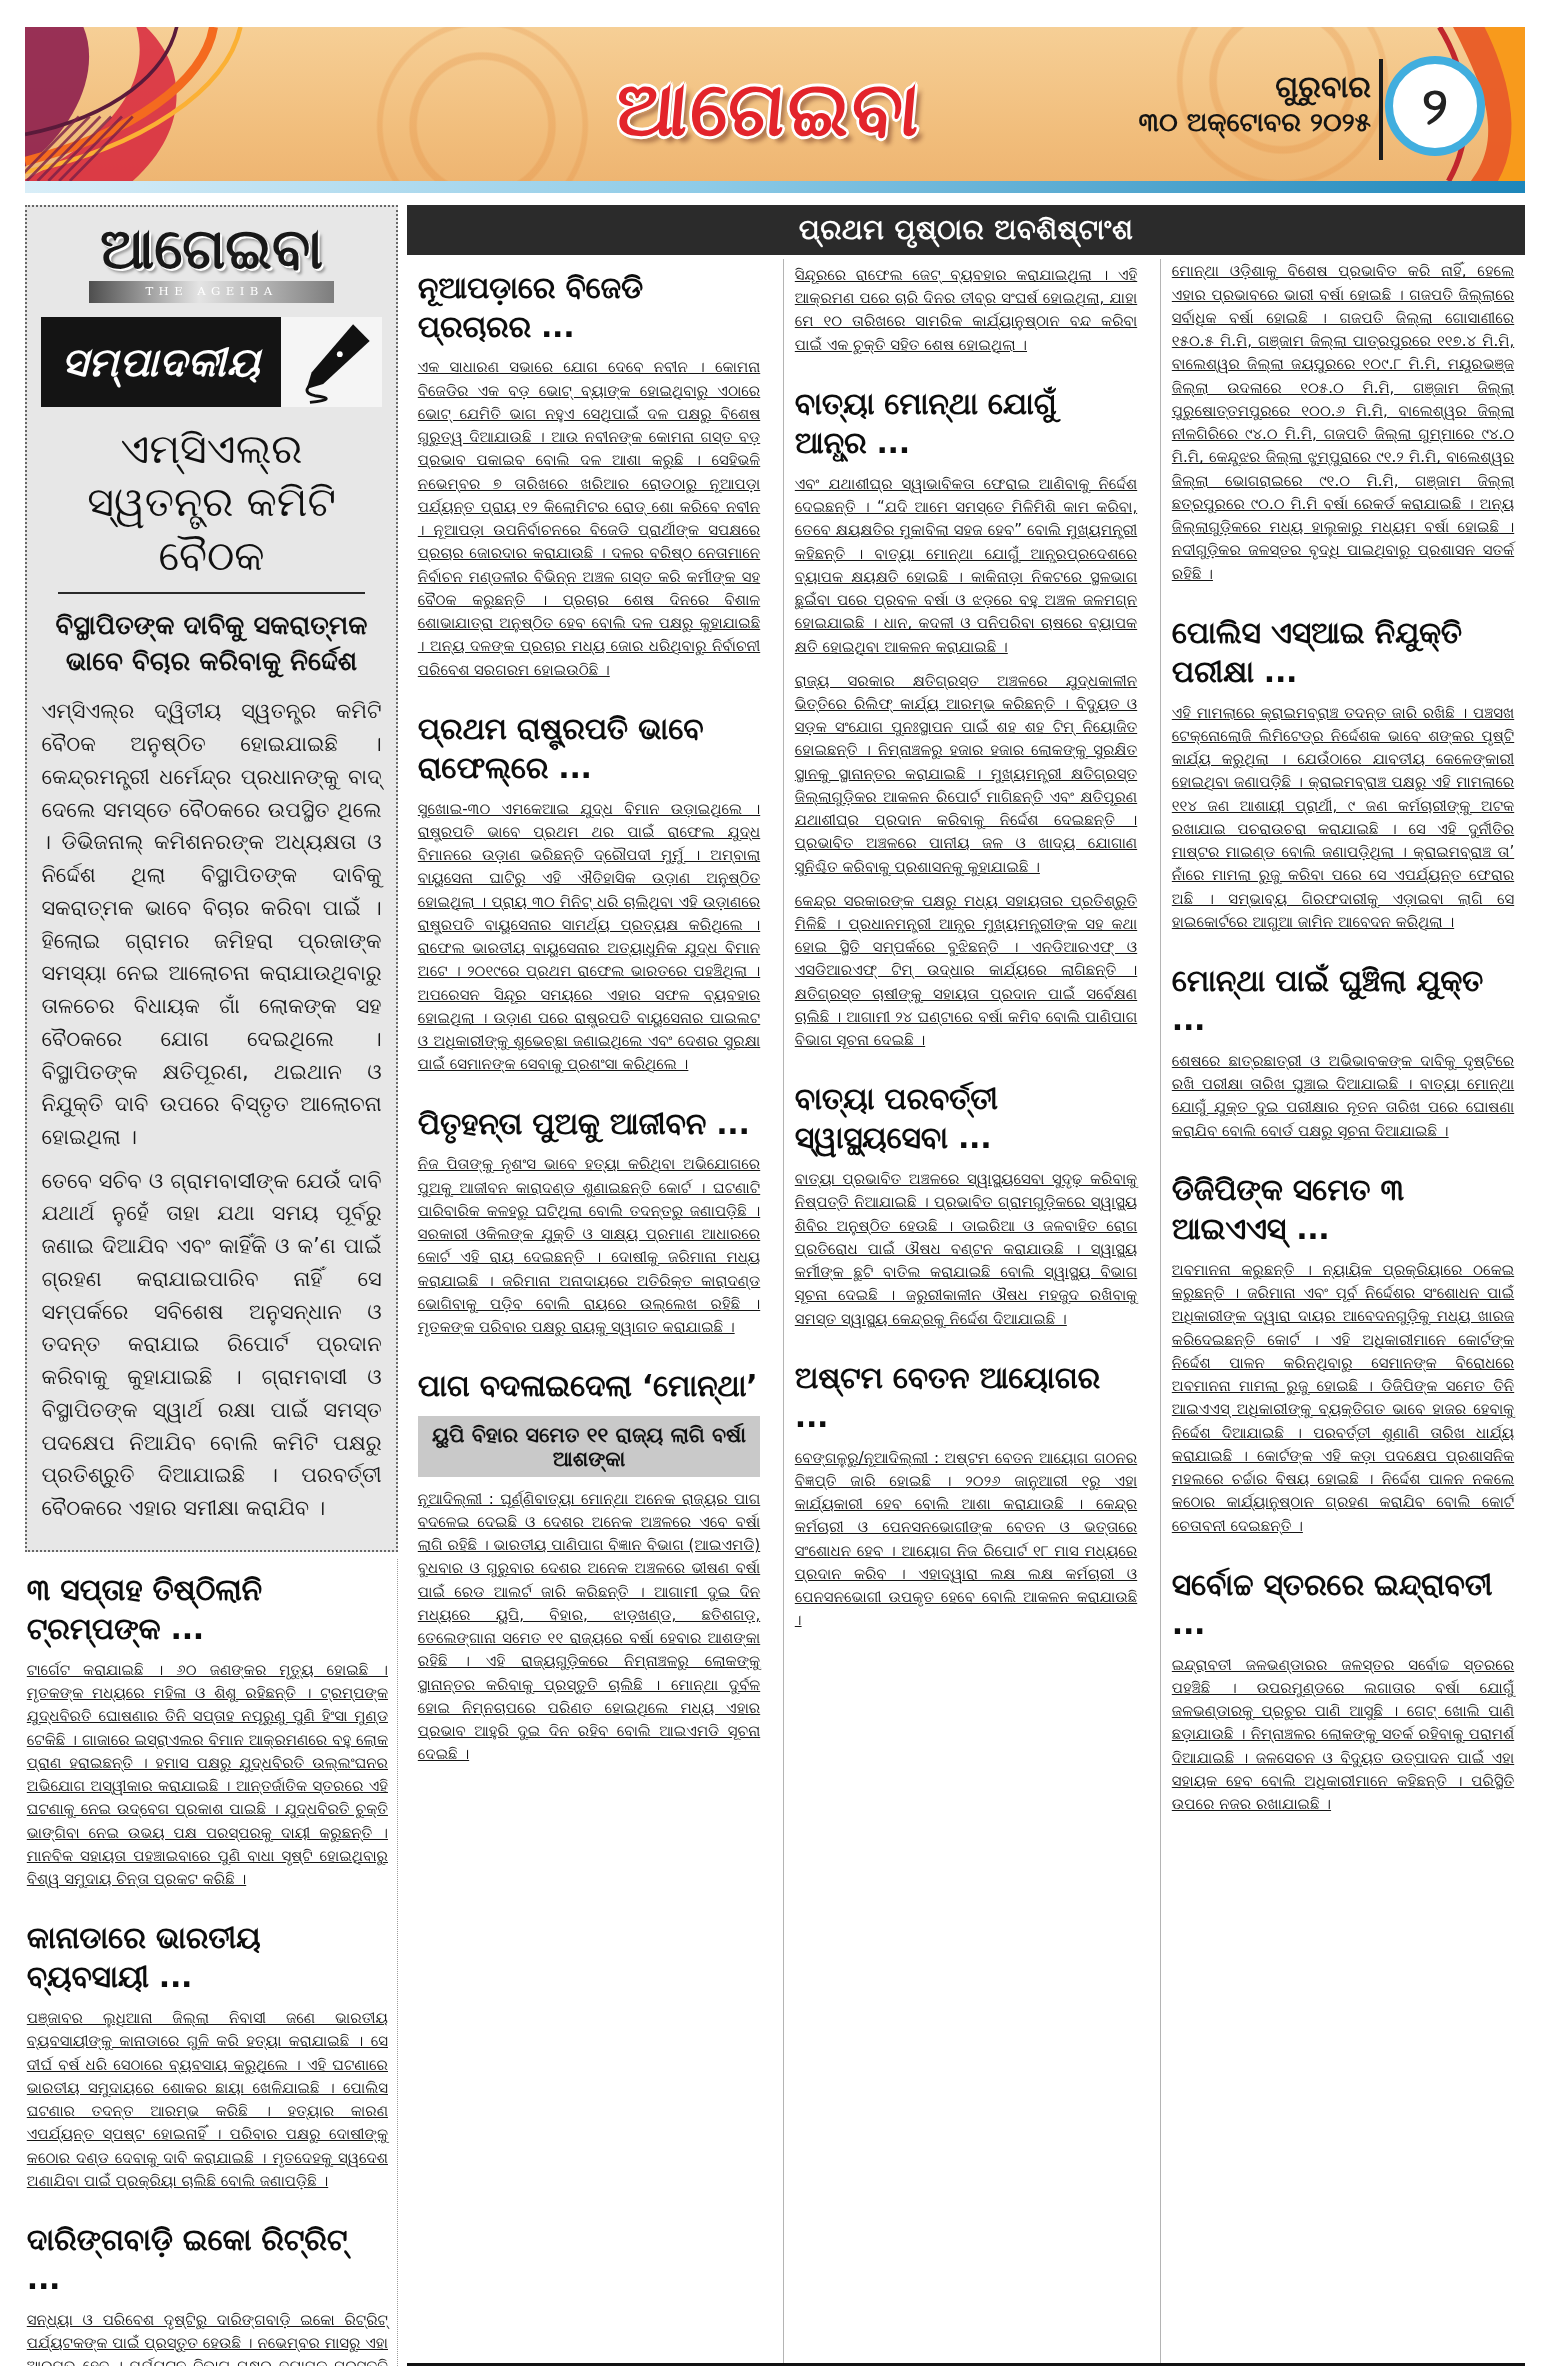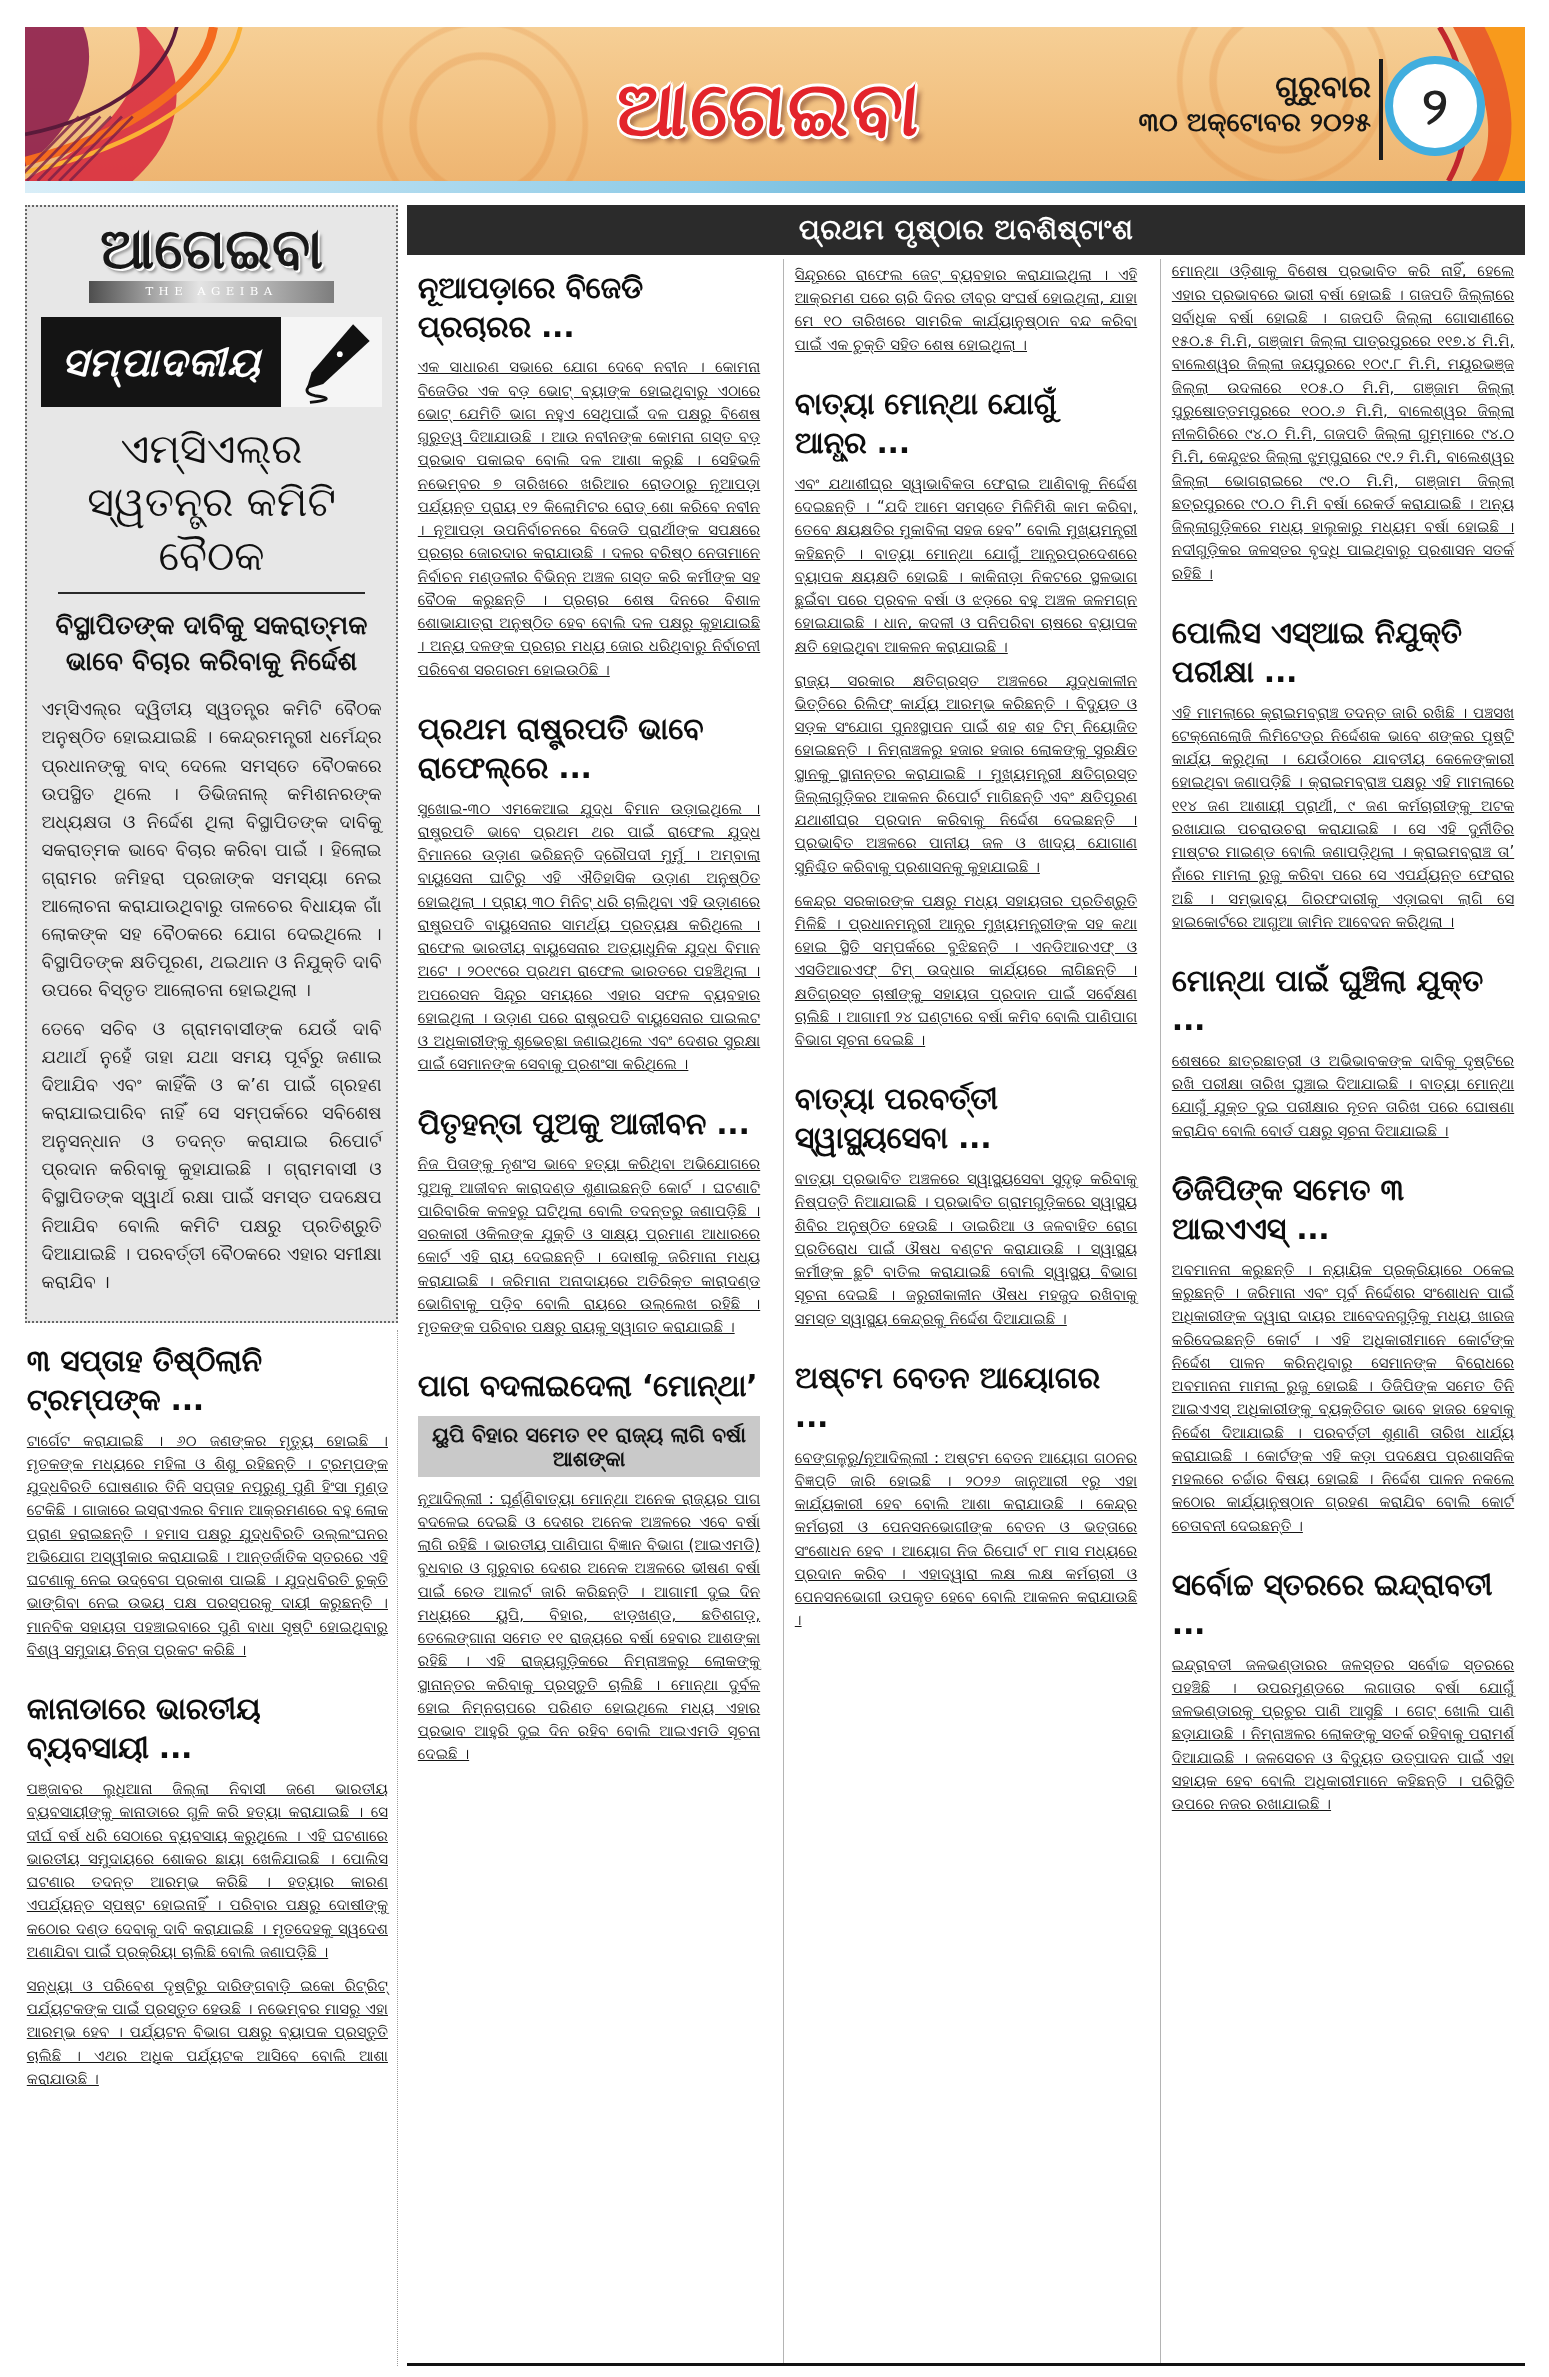--- a/index.html
+++ b/index.html
@@ -49,21 +49,21 @@
                  background:linear-gradient(90deg,#4e4e4e,#e4e4e4 45%,#7d7d7d);color:#fff;
                  font-family:"DejaVu Serif",serif;font-size:11.7px;letter-spacing:5.4px;}
   .ed-band{display:flex;height:90px;margin-bottom:16px;}
   .ed-band-black{flex:1;background:#141414;color:#fff;display:flex;align-items:center;justify-content:center;
                  font-size:40px;font-weight:800;font-style:italic;letter-spacing:0.9px;}
   .ed-band-pen{width:101px;background:#f5f5f5;display:flex;align-items:center;justify-content:center;}
   .ed-band-pen svg{width:83px;height:83px;}
   .ed-title{font-size:41px;font-weight:400;text-align:center;line-height:1.3;color:#101010;margin:3.6px 0 9px;}
   .ed-rule{border:none;border-top:2.7px solid #2a2a2a;width:90%;margin:3.6px auto 12.6px;}
   .ed-sub{font-size:26px;font-weight:800;text-align:center;line-height:1.4;color:#101010;margin-bottom:16px;}
-  .ed-body{font-size:18px;line-height:1.56;text-align:justify;color:#161616;}
+  .ed-body{font-size:21px;line-height:1.56;text-align:justify;color:#161616;}
   .ed-body p{margin:0 0 10.8px;}
 
   .left-bottom{flex:1;margin-top:7.2px;padding:3.6px 9px 0 1.8px;border-right:0.9px dotted #9a9a9a;overflow:hidden;}
 
   
   .headline{font-size:30px;font-weight:800;line-height:1.3;color:#0d0d0d;margin:27px 0 10.8px;letter-spacing:-0.3px;}
   .headline.first{margin-top:7.2px;}
   .body{font-size:15px;line-height:1.55;text-align:justify;color:#161616;}
   .body p{margin:0 0 10.8px;text-decoration:underline;}
   .subhead-bar{background:#c9c9c9;color:#101010;font-weight:800;font-size:20.7px;text-align:center;
@@ -140,20 +140,21 @@
         <div class="headline first">୩ ସପ୍ତାହ ତିଷ୍ଠିଲାନି ଟ୍ରମ୍ପଙ୍କ ...</div>
         <div class="body">
             <p>ଟାର୍ଗେଟ କରାଯାଇଛି । ୬୦ ଜଣଙ୍କର ମୃତ୍ୟୁ ହୋଇଛି । ମୃତକଙ୍କ ମଧ୍ୟରେ ମହିଳା ଓ ଶିଶୁ ରହିଛନ୍ତି । ଟ୍ରମ୍ପଙ୍କ ଯୁଦ୍ଧବିରତି ଘୋଷଣାର ତିନି ସପ୍ତାହ ନପୂରୁଣୁ ପୁଣି ହିଂସା ମୁଣ୍ଡ ଟେକିଛି । ଗାଜାରେ ଇସ୍ରାଏଲର ବିମାନ ଆକ୍ରମଣରେ ବହୁ ଲୋକ ପ୍ରାଣ ହରାଇଛନ୍ତି । ହମାସ ପକ୍ଷରୁ ଯୁଦ୍ଧବିରତି ଉଲ୍ଲଂଘନର ଅଭିଯୋଗ ଅସ୍ୱୀକାର କରାଯାଇଛି । ଆନ୍ତର୍ଜାତିକ ସ୍ତରରେ ଏହି ଘଟଣାକୁ ନେଇ ଉଦ୍‌ବେଗ ପ୍ରକାଶ ପାଇଛି । ଯୁଦ୍ଧବିରତି ଚୁକ୍ତି ଭାଙ୍ଗିବା ନେଇ ଉଭୟ ପକ୍ଷ ପରସ୍ପରକୁ ଦାୟୀ କରୁଛନ୍ତି । ମାନବିକ ସହାୟତା ପହଞ୍ଚାଇବାରେ ପୁଣି ବାଧା ସୃଷ୍ଟି ହୋଇଥିବାରୁ ବିଶ୍ୱ ସମୁଦାୟ ଚିନ୍ତା ପ୍ରକଟ କରିଛି ।</p>
           </div>
 
         <div class="headline">କାନାଡାରେ ଭାରତୀୟ ବ୍ୟବସାୟୀ ...</div>
         <div class="body">
             <p>ପଞ୍ଜାବର ଲୁଧିଆନା ଜିଲ୍ଲା ନିବାସୀ ଜଣେ ଭାରତୀୟ ବ୍ୟବସାୟୀଙ୍କୁ କାନାଡାରେ ଗୁଳି କରି ହତ୍ୟା କରାଯାଇଛି । ସେ ଦୀର୍ଘ ବର୍ଷ ଧରି ସେଠାରେ ବ୍ୟବସାୟ କରୁଥିଲେ । ଏହି ଘଟଣାରେ ଭାରତୀୟ ସମୁଦାୟରେ ଶୋକର ଛାୟା ଖେଳିଯାଇଛି । ପୋଲିସ ଘଟଣାର ତଦନ୍ତ ଆରମ୍ଭ କରିଛି । ହତ୍ୟାର କାରଣ ଏପର୍ଯ୍ୟନ୍ତ ସ୍ପଷ୍ଟ ହୋଇନାହିଁ । ପରିବାର ପକ୍ଷରୁ ଦୋଷୀଙ୍କୁ କଠୋର ଦଣ୍ଡ ଦେବାକୁ ଦାବି କରାଯାଇଛି । ମୃତଦେହକୁ ସ୍ୱଦେଶ ଅଣାଯିବା ପାଇଁ ପ୍ରକ୍ରିୟା ଚାଲିଛି ବୋଲି ଜଣାପଡ଼ିଛି ।</p>
           </div>
 
+        <div class="headline">ଦାରିଙ୍ଗବାଡ଼ି ଇକୋ ରିଟ୍ରିଟ୍ ...</div>
         <div class="body">
             <p>ସନ୍ଧ୍ୟା ଓ ପରିବେଶ ଦୃଷ୍ଟିରୁ ଦାରିଙ୍ଗବାଡ଼ି ଇକୋ ରିଟ୍ରିଟ୍ ପର୍ଯ୍ୟଟକଙ୍କ ପାଇଁ ପ୍ରସ୍ତୁତ ହେଉଛି । ନଭେମ୍ବର ମାସରୁ ଏହା ଆରମ୍ଭ ହେବ । ପର୍ଯ୍ୟଟନ ବିଭାଗ ପକ୍ଷରୁ ବ୍ୟାପକ ପ୍ରସ୍ତୁତି ଚାଲିଛି । ଏଥର ଅଧିକ ପର୍ଯ୍ୟଟକ ଆସିବେ ବୋଲି ଆଶା କରାଯାଉଛି ।</p>
           </div>
       </div>
     </div>
 
     <div class="right-area">
       <div class="section-bar">ପ୍ରଥମ ପୃଷ୍ଠାର ଅବଶିଷ୍ଟାଂଶ</div>
 
       <div class="cols">

